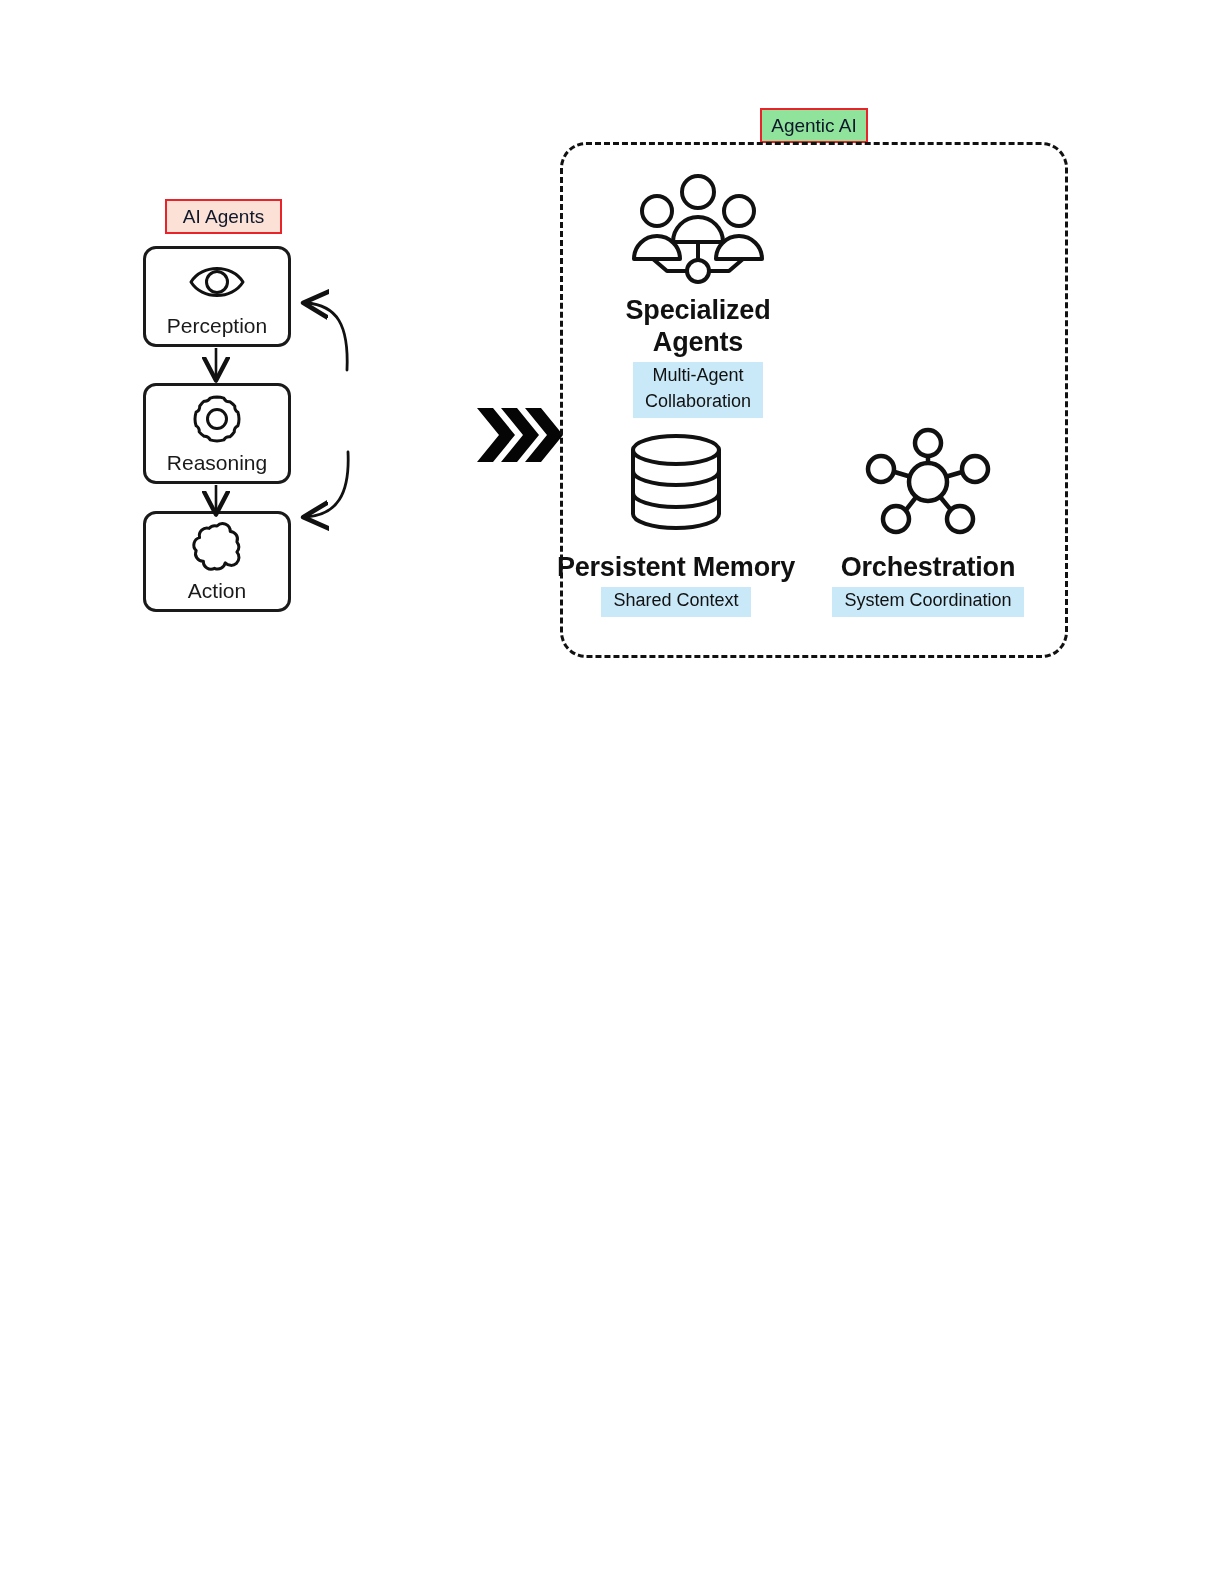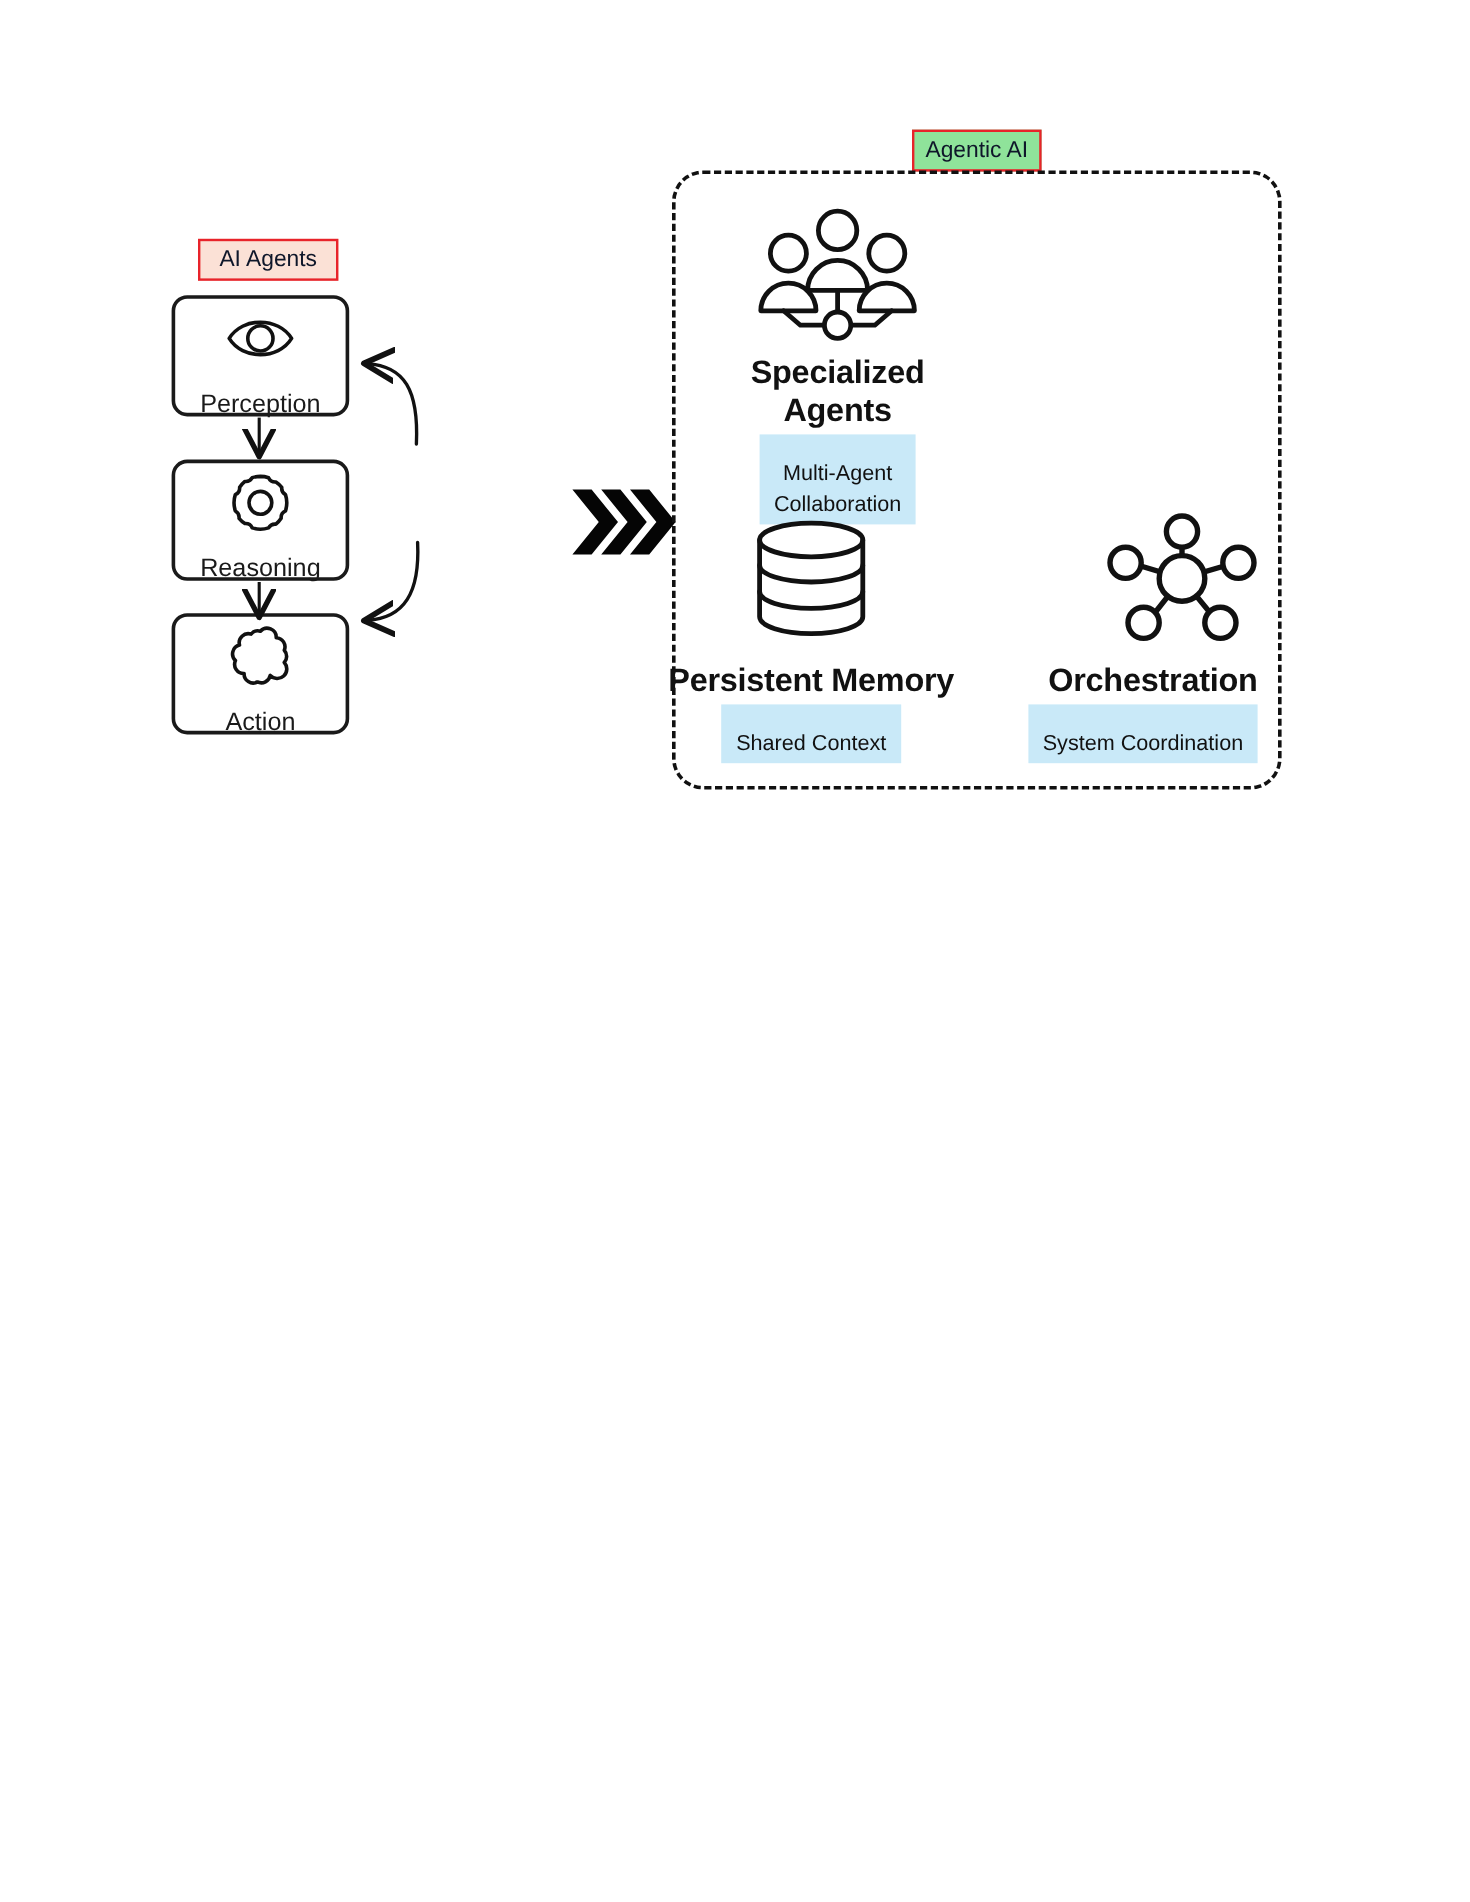--- a/index.html
+++ b/index.html
@@ -66,21 +66,21 @@
     padding-top: 8px;
   }
   .stage-box .glyph {
     width: 62px;
     height: 50px;
     display: block;
   }
   .stage-box .stage-label {
     font-size: 21px;
     line-height: 1;
-    margin-top: 19px;
+    margin-top: 8px;
     color: #1a1a1a;
     white-space: nowrap;
   }
   #box-perception { top: 246px; }
   #box-reasoning  { top: 383px; }
   #box-action     { top: 511px; }
 
   
   .evolution-label {
     position: absolute;
@@ -125,29 +125,29 @@
     margin-top: 20px;
     letter-spacing: -0.2px;
   }
   .capability .cap-sub {
     display: inline-block;
     background: #c9e9f8;
     color: #111111;
     font-size: 18px;
     line-height: 1.45;
     text-align: center;
-    padding: 19px 12px 4px 12px;
+    padding: 0 12px 4px 12px;
     margin-top: 3px;
     white-space: pre-line;
   }
 
   #cap-specialized-agents { left: 578px; top: 170px; }
   #cap-advanced-reasoning { left: 812px; top: 170px; }
   #cap-persistent-memory  { left: 556px; top: 432px; }
-  #cap-orchestration      { left: 808px; top: 432px; align-items: flex-end; }
+  #cap-orchestration      { left: 808px; top: 432px; }
 
   svg { display: block; overflow: visible; }
 </style>
 </head>
 <body>
 
 <div id="canvas">
 
   <div class="tag tag-ai-agents">
     <span>AI Agents</span>

